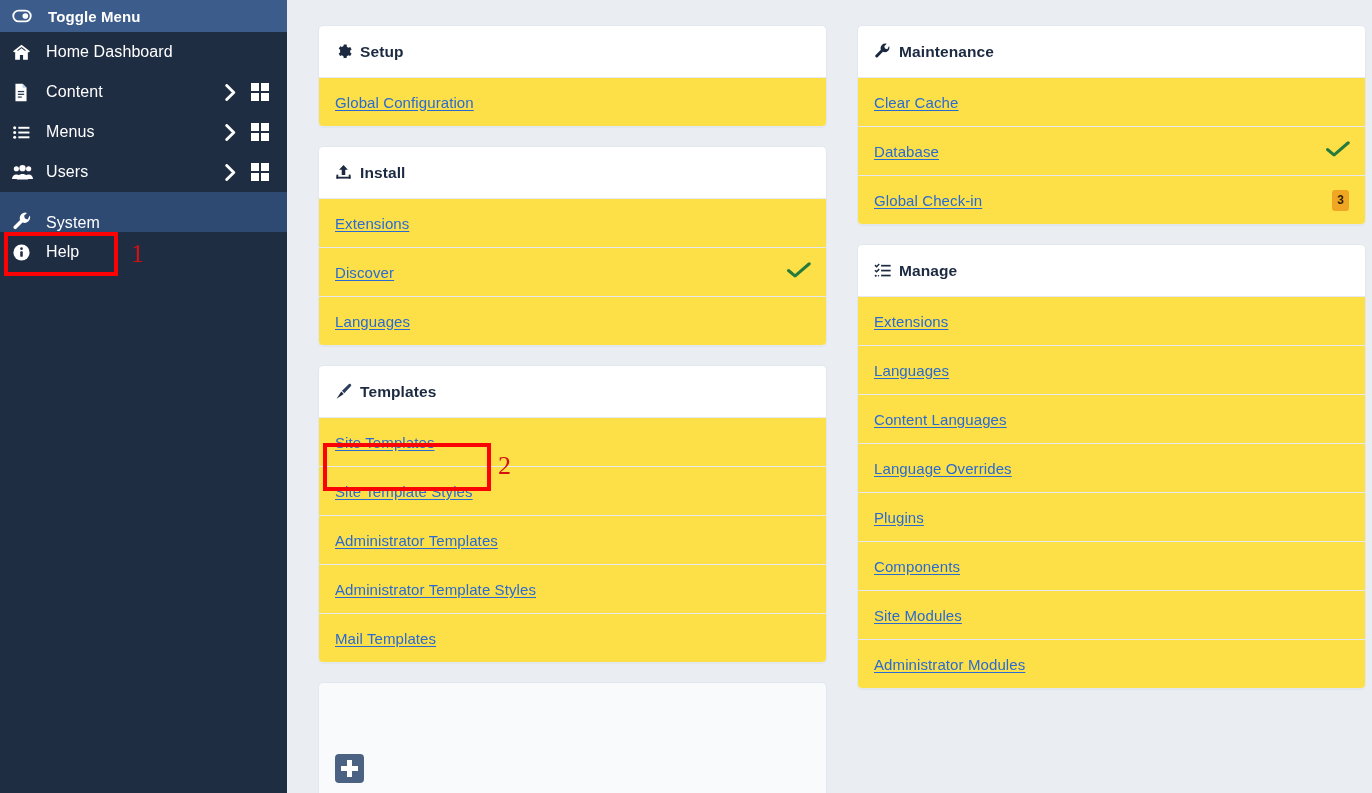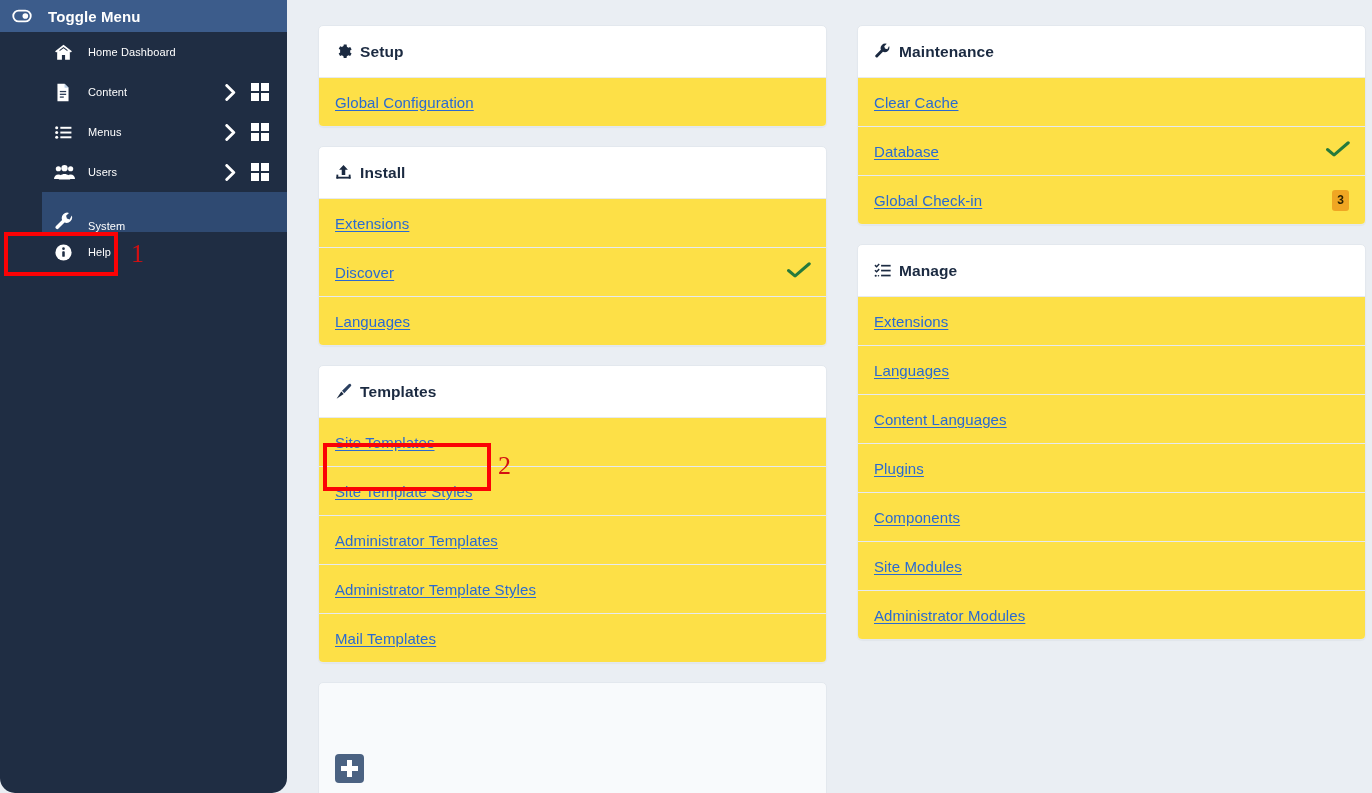--- a/index.html
+++ b/index.html
@@ -21,21 +21,20 @@
     display: flex;
   }
 
   
   #sidebar {
     width: 287px;
     height: 793px;
     background: #1f2d43;
     flex: 0 0 287px;
     position: relative;
-    border-radius: 15px;
   }
 
   .toggle-row {
     height: 32px;
     background: #3c5c8b;
     display: flex;
     align-items: center;
     padding-left: 12px;
     color: #ffffff;
     font-size: 15px;
@@ -43,26 +42,25 @@
     cursor: pointer;
   }
   .toggle-row .ico { width: 34px; display: flex; align-items: center; justify-content: flex-start; }
   .toggle-row .lbl { margin-left: 2px; letter-spacing: .1px; }
 
   .nav-item {
     height: 40px;
     display: flex;
     align-items: center;
     color: #ffffff;
-    font-size: 11px;
+    font-size: 16px;
     padding-left: 12px;
     padding-right: 10px;
     cursor: pointer;
     position: relative;
-    margin-left: 42px;
   }
   .nav-item .ico {
     width: 34px;
     display: flex;
     align-items: center;
     justify-content: flex-start;
     flex: 0 0 34px;
   }
   .nav-item .lbl {
     flex: 1 1 auto;
@@ -506,20 +504,24 @@
         </div>
         <div class="row-link">
           <a>Languages</a>
           <span class="spacer"></span>
         </div>
         <div class="row-link">
           <a>Content Languages</a>
           <span class="spacer"></span>
         </div>
         <div class="row-link">
+          <a>Language Overrides</a>
+          <span class="spacer"></span>
+        </div>
+        <div class="row-link">
           <a>Plugins</a>
           <span class="spacer"></span>
         </div>
         <div class="row-link">
           <a>Components</a>
           <span class="spacer"></span>
         </div>
         <div class="row-link">
           <a>Site Modules</a>
           <span class="spacer"></span>

